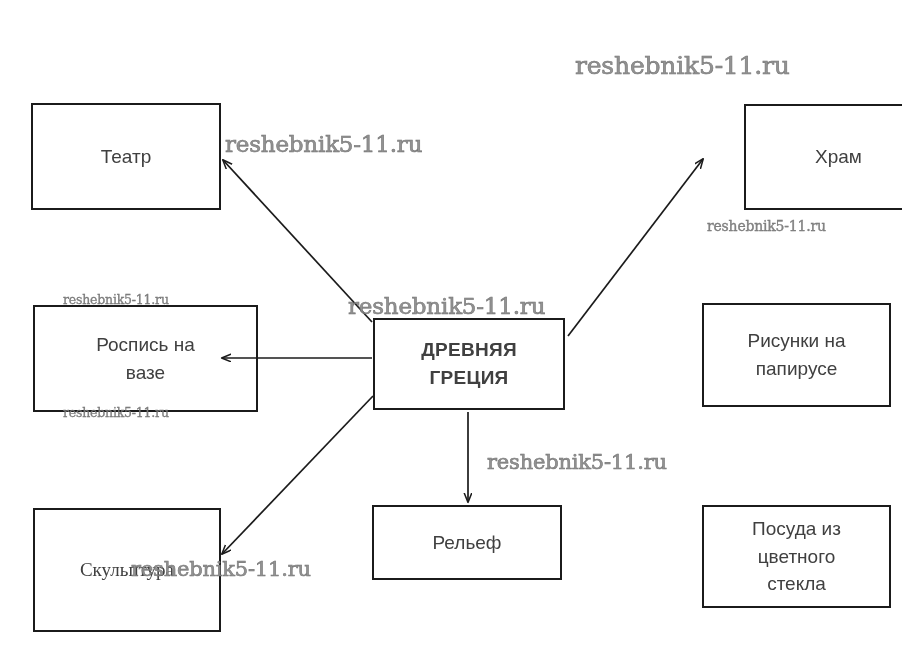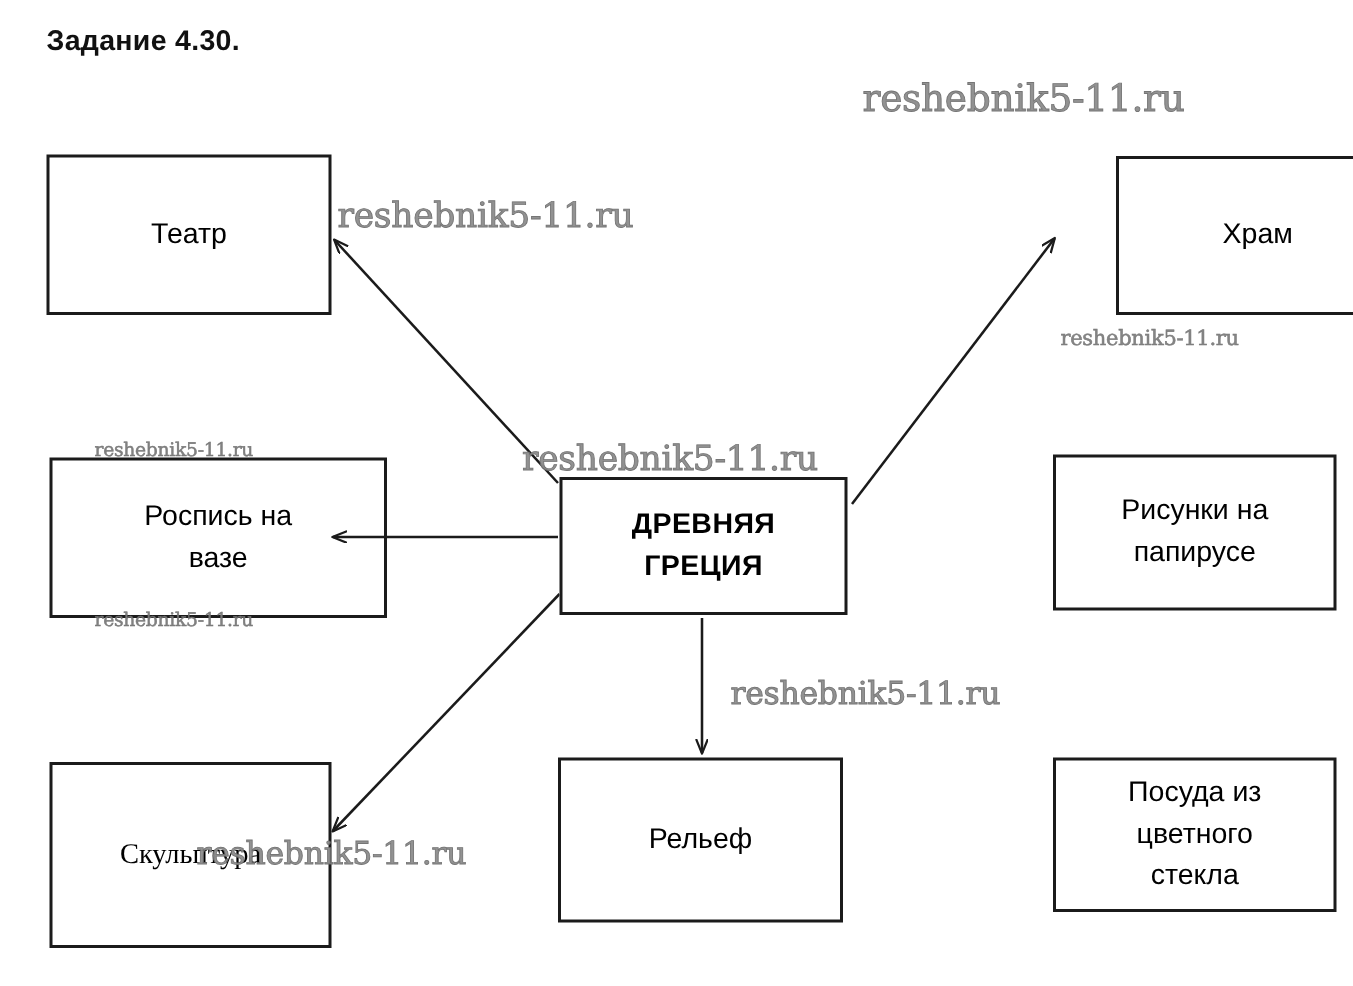--- a/index.html
+++ b/index.html
@@ -45,21 +45,21 @@
     position: absolute;
     box-sizing: border-box;
     border: 2.4px solid #1b1b1b;
     background: transparent;
     display: flex;
     align-items: center;
     justify-content: center;
     text-align: center;
     font-size: 19px;
     line-height: 1.45;
-    color: #000000;
+    color: #404040;
     padding: 2px 3px;
   }
   .node.center-node {
     font-weight: bold;
     font-size: 19px;
     letter-spacing: 0.3px;
     background: #ffffff;
   }
   .node .node-label {
     display: block;
@@ -84,21 +84,20 @@
   .wm-lg   { font-size: 23px; }
   .wm-md   { font-size: 21px; }
   .wm-sm   { font-size: 14px; color: #7f7f7f; -webkit-text-stroke: 0.35px #6f6f6f; }
   .wm-xs   { font-size: 12.5px; color: #7b7b7b; -webkit-text-stroke: 0.3px #6b6b6b; }
 </style>
 </head>
 <body>
 
 <div id="page">
 
-  <div id="task-title">Задание 4.30.</div>
 
   <svg id="diagram-svg" viewBox="0 0 902 657" xmlns="http://www.w3.org/2000/svg">
     <defs>
       <marker id="ah" markerWidth="12" markerHeight="12" refX="9.2" refY="4" orient="auto" markerUnits="userSpaceOnUse">
         <path d="M0.4,0.3 L9.6,4 L0.4,7.7" fill="none" stroke="#1b1b1b" stroke-width="1.5" stroke-linecap="round" stroke-linejoin="round"></path>
       </marker>
     </defs>
     <g id="arrow-layer" stroke="#1b1b1b" stroke-width="1.7" fill="none">
         <line x1="372" y1="322" x2="223" y2="160" marker-end="url(#ah)"></line>
         <line x1="568" y1="336" x2="703" y2="159" marker-end="url(#ah)"></line>
@@ -123,21 +122,21 @@
         <span class="node-label">Роспись на
 вазе</span>
       </div>
       <div class="node" style="left: 702px; top: 303px; width: 189px; height: 104px;">
         <span class="node-label">Рисунки на
 папирусе</span>
       </div>
       <div class="node" style="left: 33px; top: 508px; width: 188px; height: 124px; font-family: Liberation Serif, serif;">
         <span class="node-label">Скульптура</span>
       </div>
-      <div class="node" style="left: 372px; top: 505px; width: 190px; height: 110px;">
+      <div class="node" style="left: 372px; top: 505px; width: 190px; height: 75px;">
         <span class="node-label">Рельеф</span>
       </div>
       <div class="node" style="left: 702px; top: 505px; width: 189px; height: 103px;">
         <span class="node-label">Посуда из
 цветного
 стекла</span>
       </div>
     </div>
   <div id="watermark-layer">
       <div class="watermark wm-xl" style="left: 575px; top: 51px;">reshebnik5-11.ru</div>

